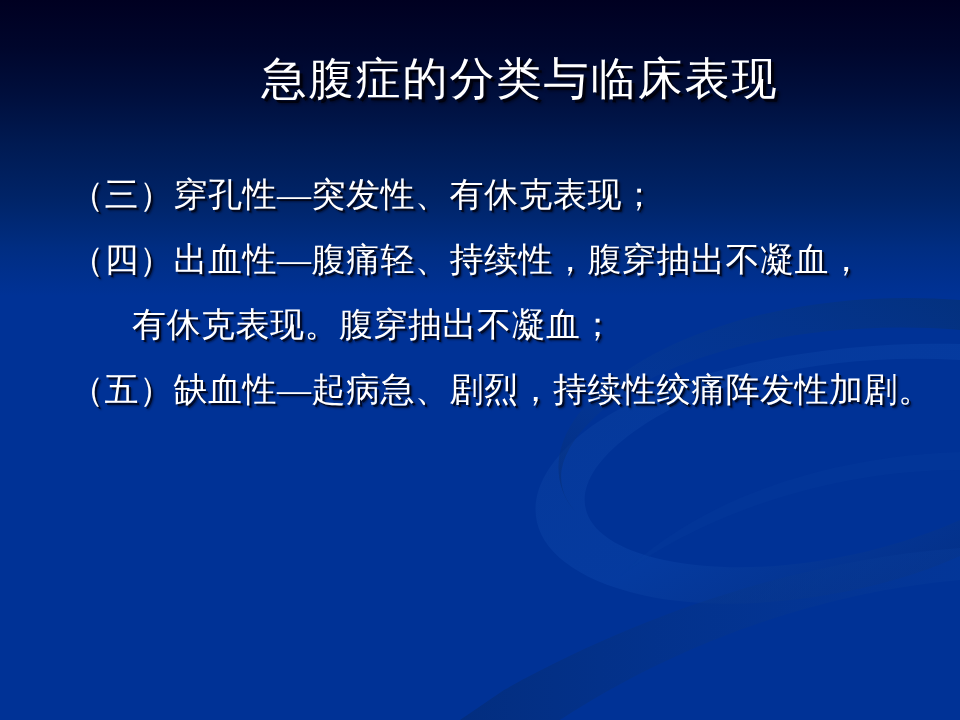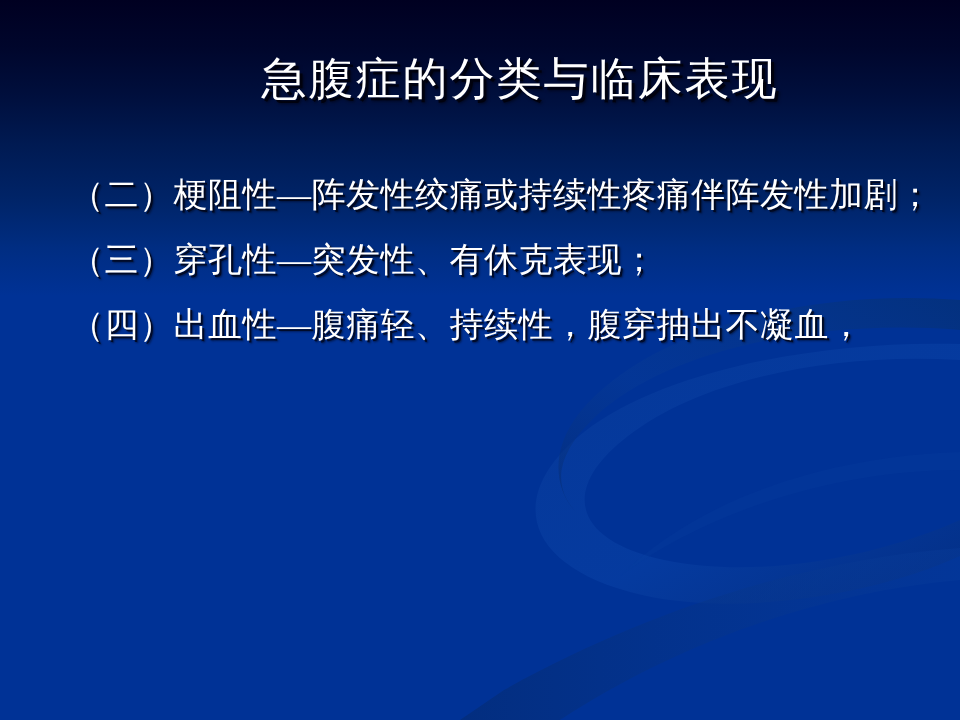--- a/index.html
+++ b/index.html
@@ -116,18 +116,19 @@
 
       <path d="M960,470 C842,470 712,508 620,576 C700,498 828,456 960,452 Z" fill="#0a3f9e" opacity="0.22"></path>
     </svg>
   </div>
 
   <div class="title-wrap">
     <span class="title">急腹症的分类与临床表现</span>
   </div>
 
   <div class="body-block">
-    <div class="line">（二）梗阻性—阵发性绞痛或持续性疼痛伴阵发性加剧；</div>
     <div class="line">（三）穿孔性—突发性、有休克表现；</div>
     <div class="line">（四）出血性—腹痛轻、持续性，腹穿抽出不凝血，</div>
+    <div class="line cont">有休克表现。腹穿抽出不凝血；</div>
+    <div class="line">（五）缺血性—起病急、剧烈，持续性绞痛阵发性加剧。</div>
   </div>
 
 </div>
 
 </body></html>

